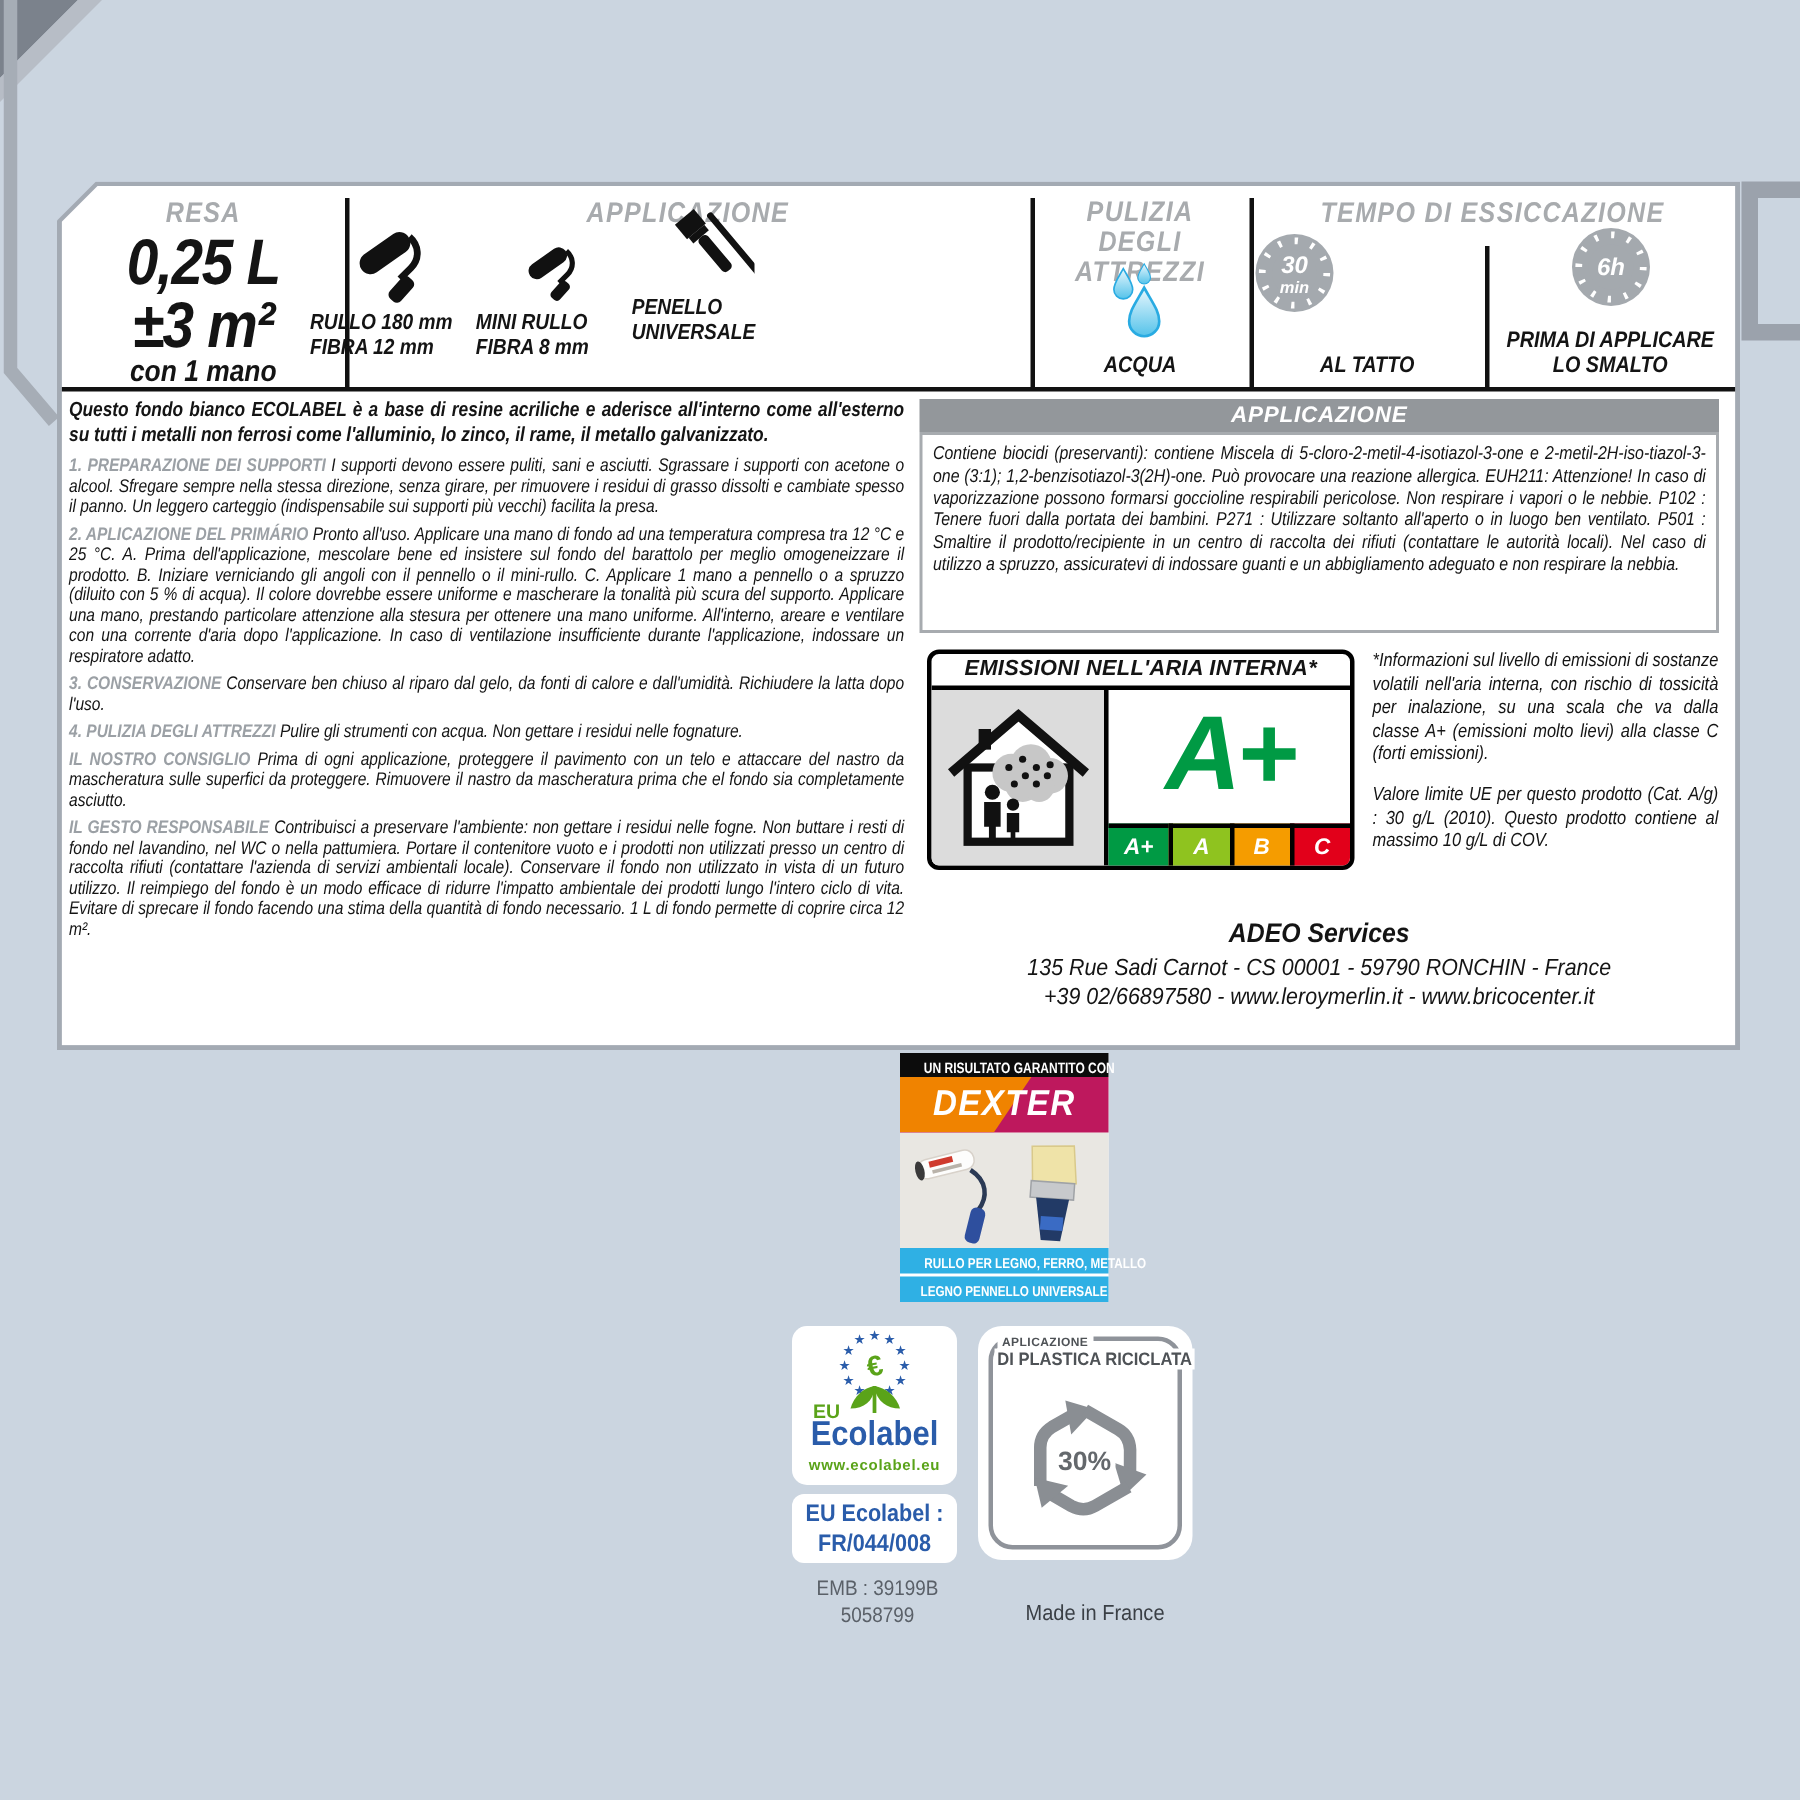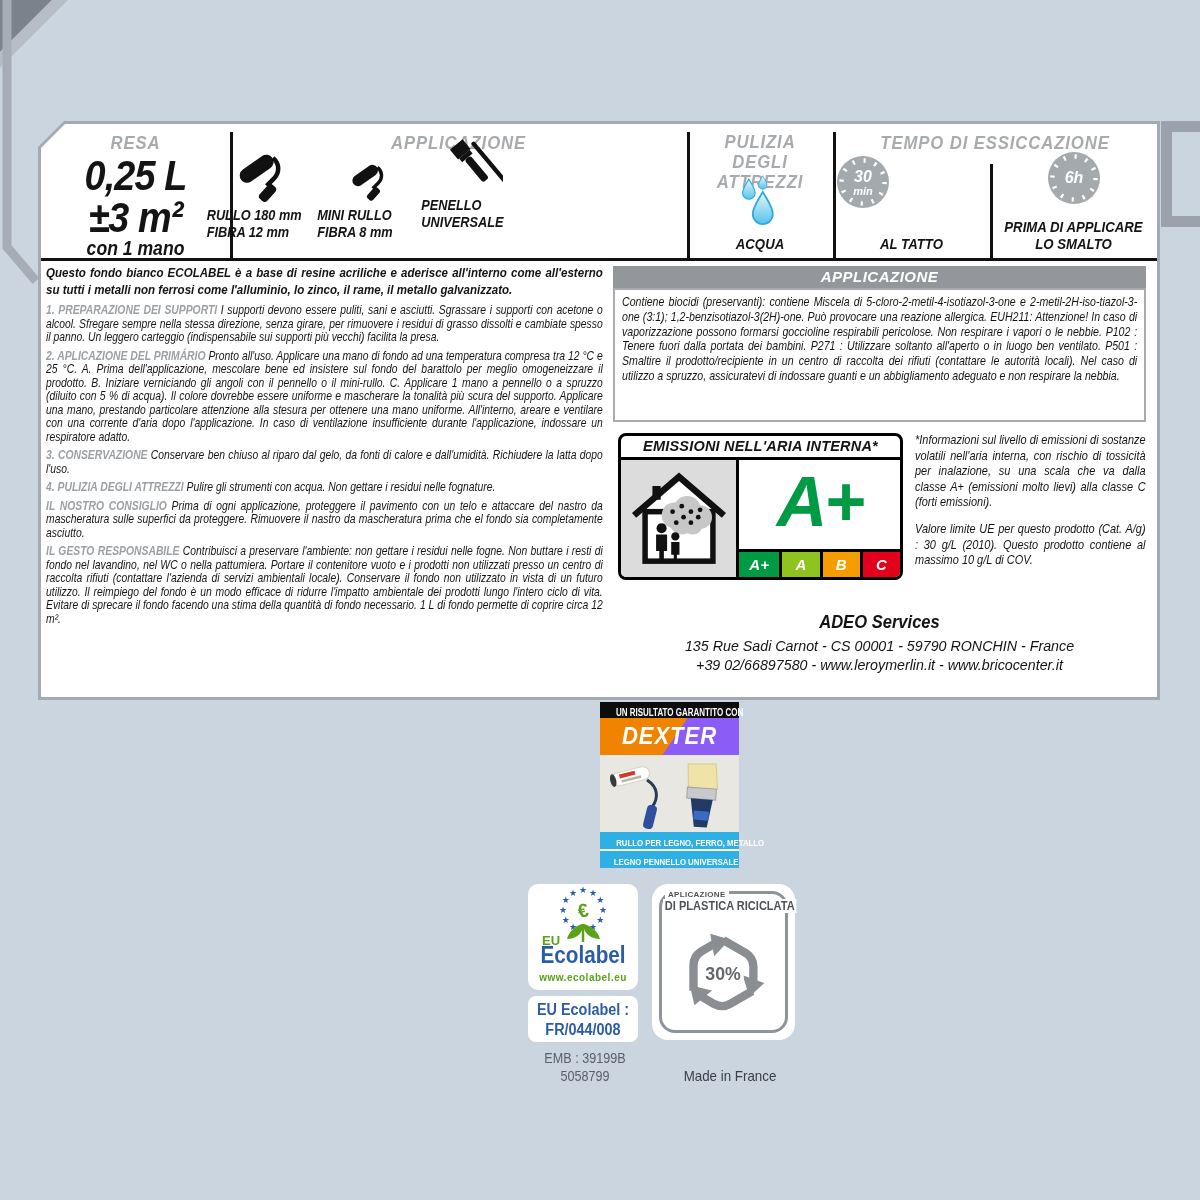--- a/index.html
+++ b/index.html
@@ -68,21 +68,21 @@
   .adeo { position:absolute; left:0; top:346px; width:100%; text-align:center; transform:scaleX(.92);
           transform-origin:50% 0; }
   .adeo .nm { font-weight:bold; font-size:18px; margin-bottom:3px; }
   .adeo .ln { font-size:15.5px; line-height:19px; }
 
   
   .dexter { position:absolute; left:600px; top:702px; width:139px; background:#fff; }
   .dex-tag { height:16px; background:#0c0c0c; color:#fff; text-align:center; }
   .dex-tag span { display:inline-block; font-weight:bold; font-size:10px; line-height:16px;
                   white-space:nowrap; transform:scaleX(.8); transform-origin:50% 0; }
-  .dex-logo { position:relative; height:37px; background:#8b5cf6; overflow:hidden; }
+  .dex-logo { position:relative; height:37px; background:#be185d; overflow:hidden; }
   .dex-orange { position:absolute; inset:0; background:#f08300;
                 clip-path:polygon(0 0,63% 0,45% 100%,0 100%); }
   .dex-word { position:absolute; inset:0; color:#fff; font-weight:bold; font-style:italic;
               font-size:24px; line-height:36px; text-align:center; letter-spacing:1px;
               transform:scaleX(.92); }
   .dex-photo { height:77px; background:#e9e7e2; }
   .dex-bar { height:17px; background:#2fb0e4; color:#fff; text-align:center; }
   .dex-bar + .dex-bar { margin-top:2px; }
   .dex-bar span { display:inline-block; font-weight:bold; font-size:9.5px; line-height:17px;
                   white-space:nowrap; transform:scaleX(.82); transform-origin:50% 0; }

